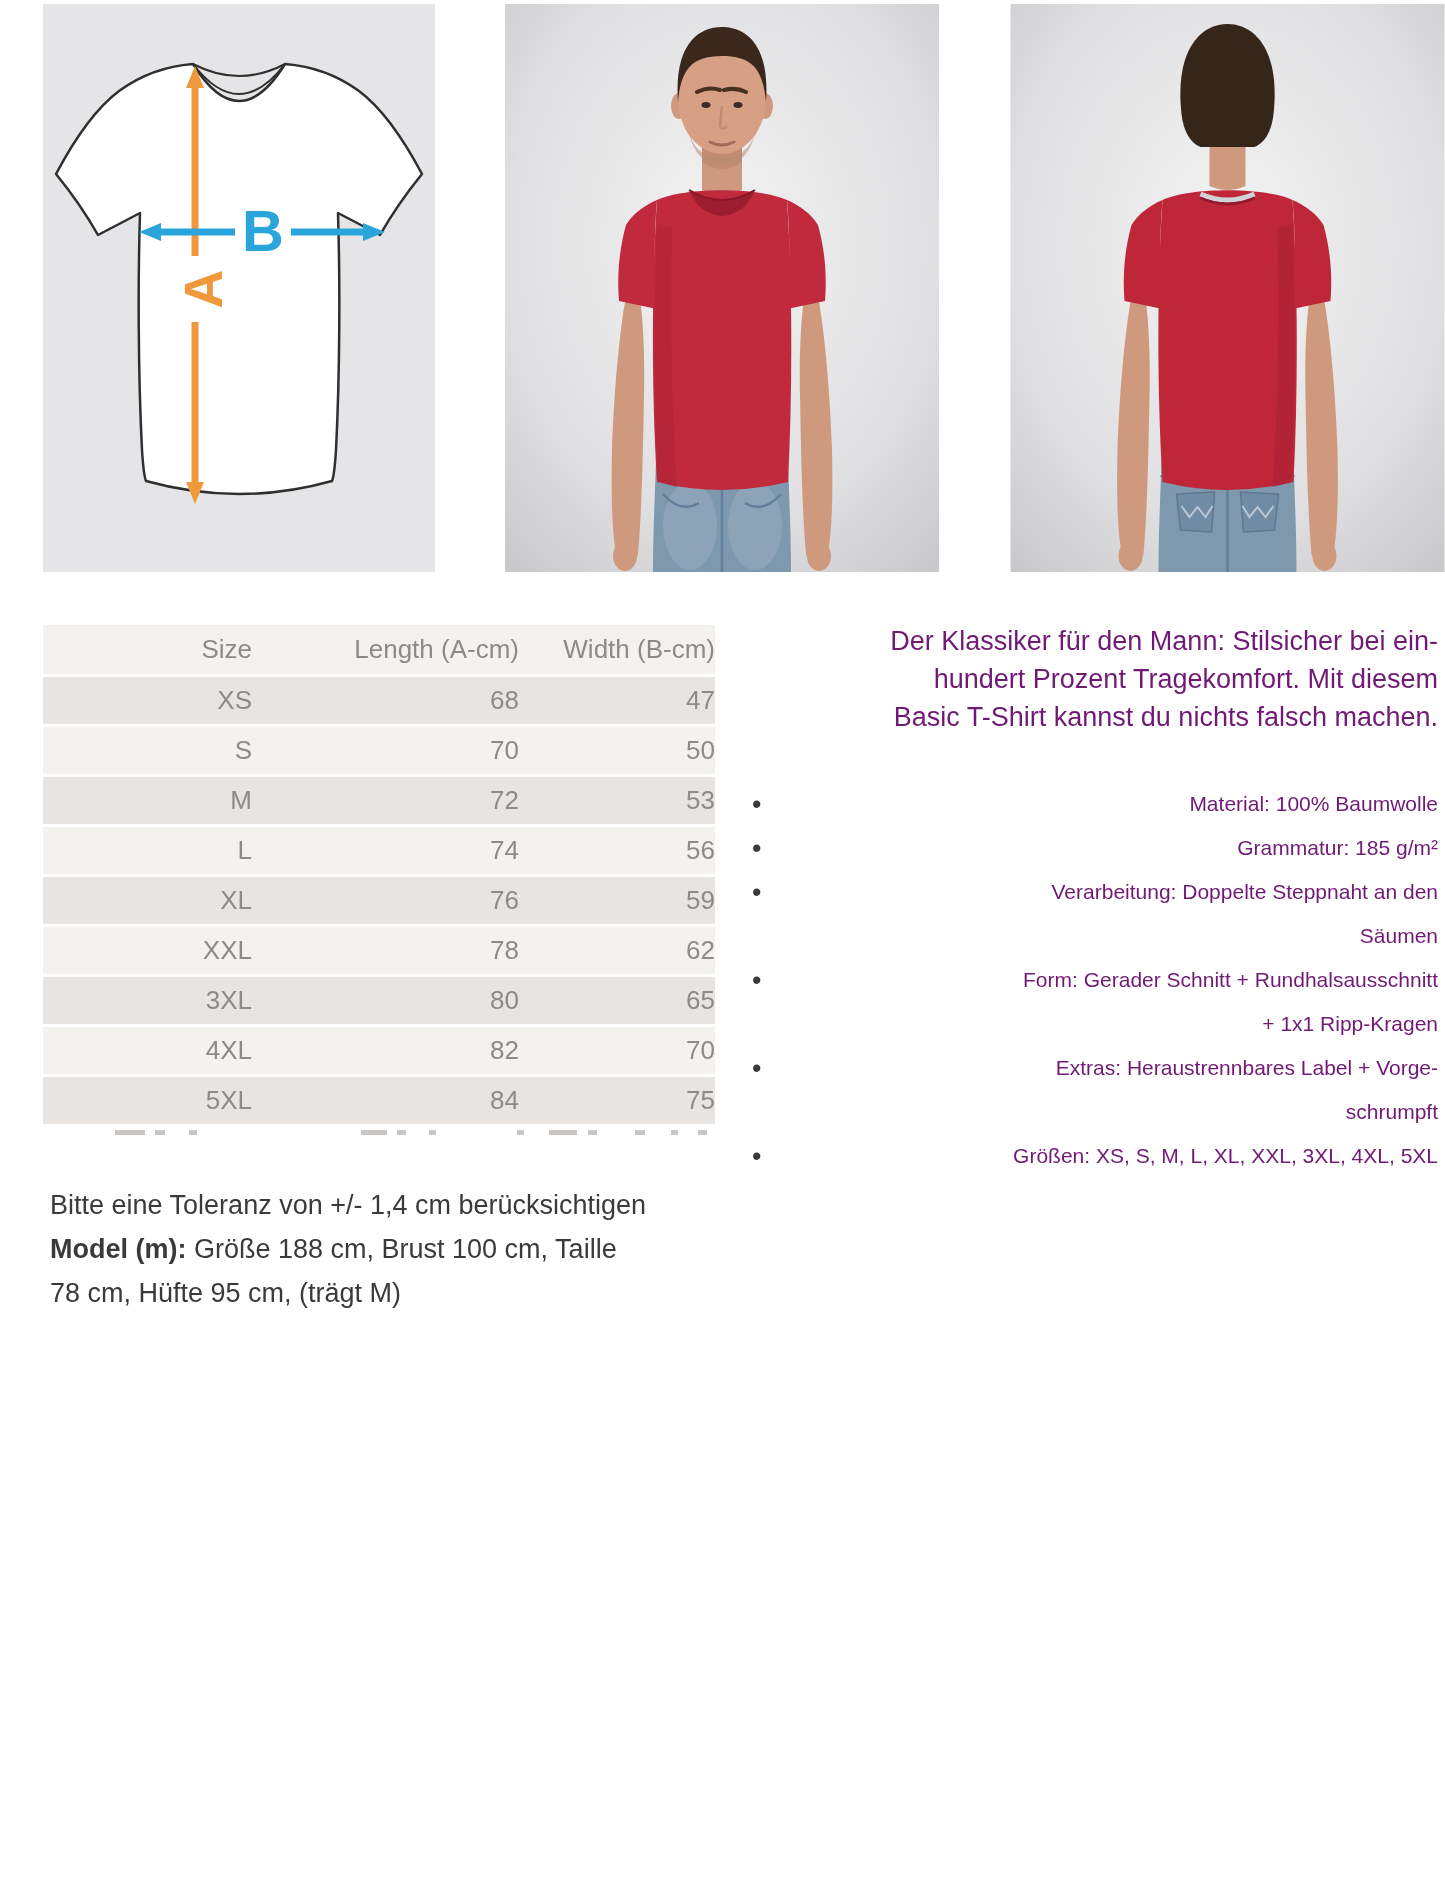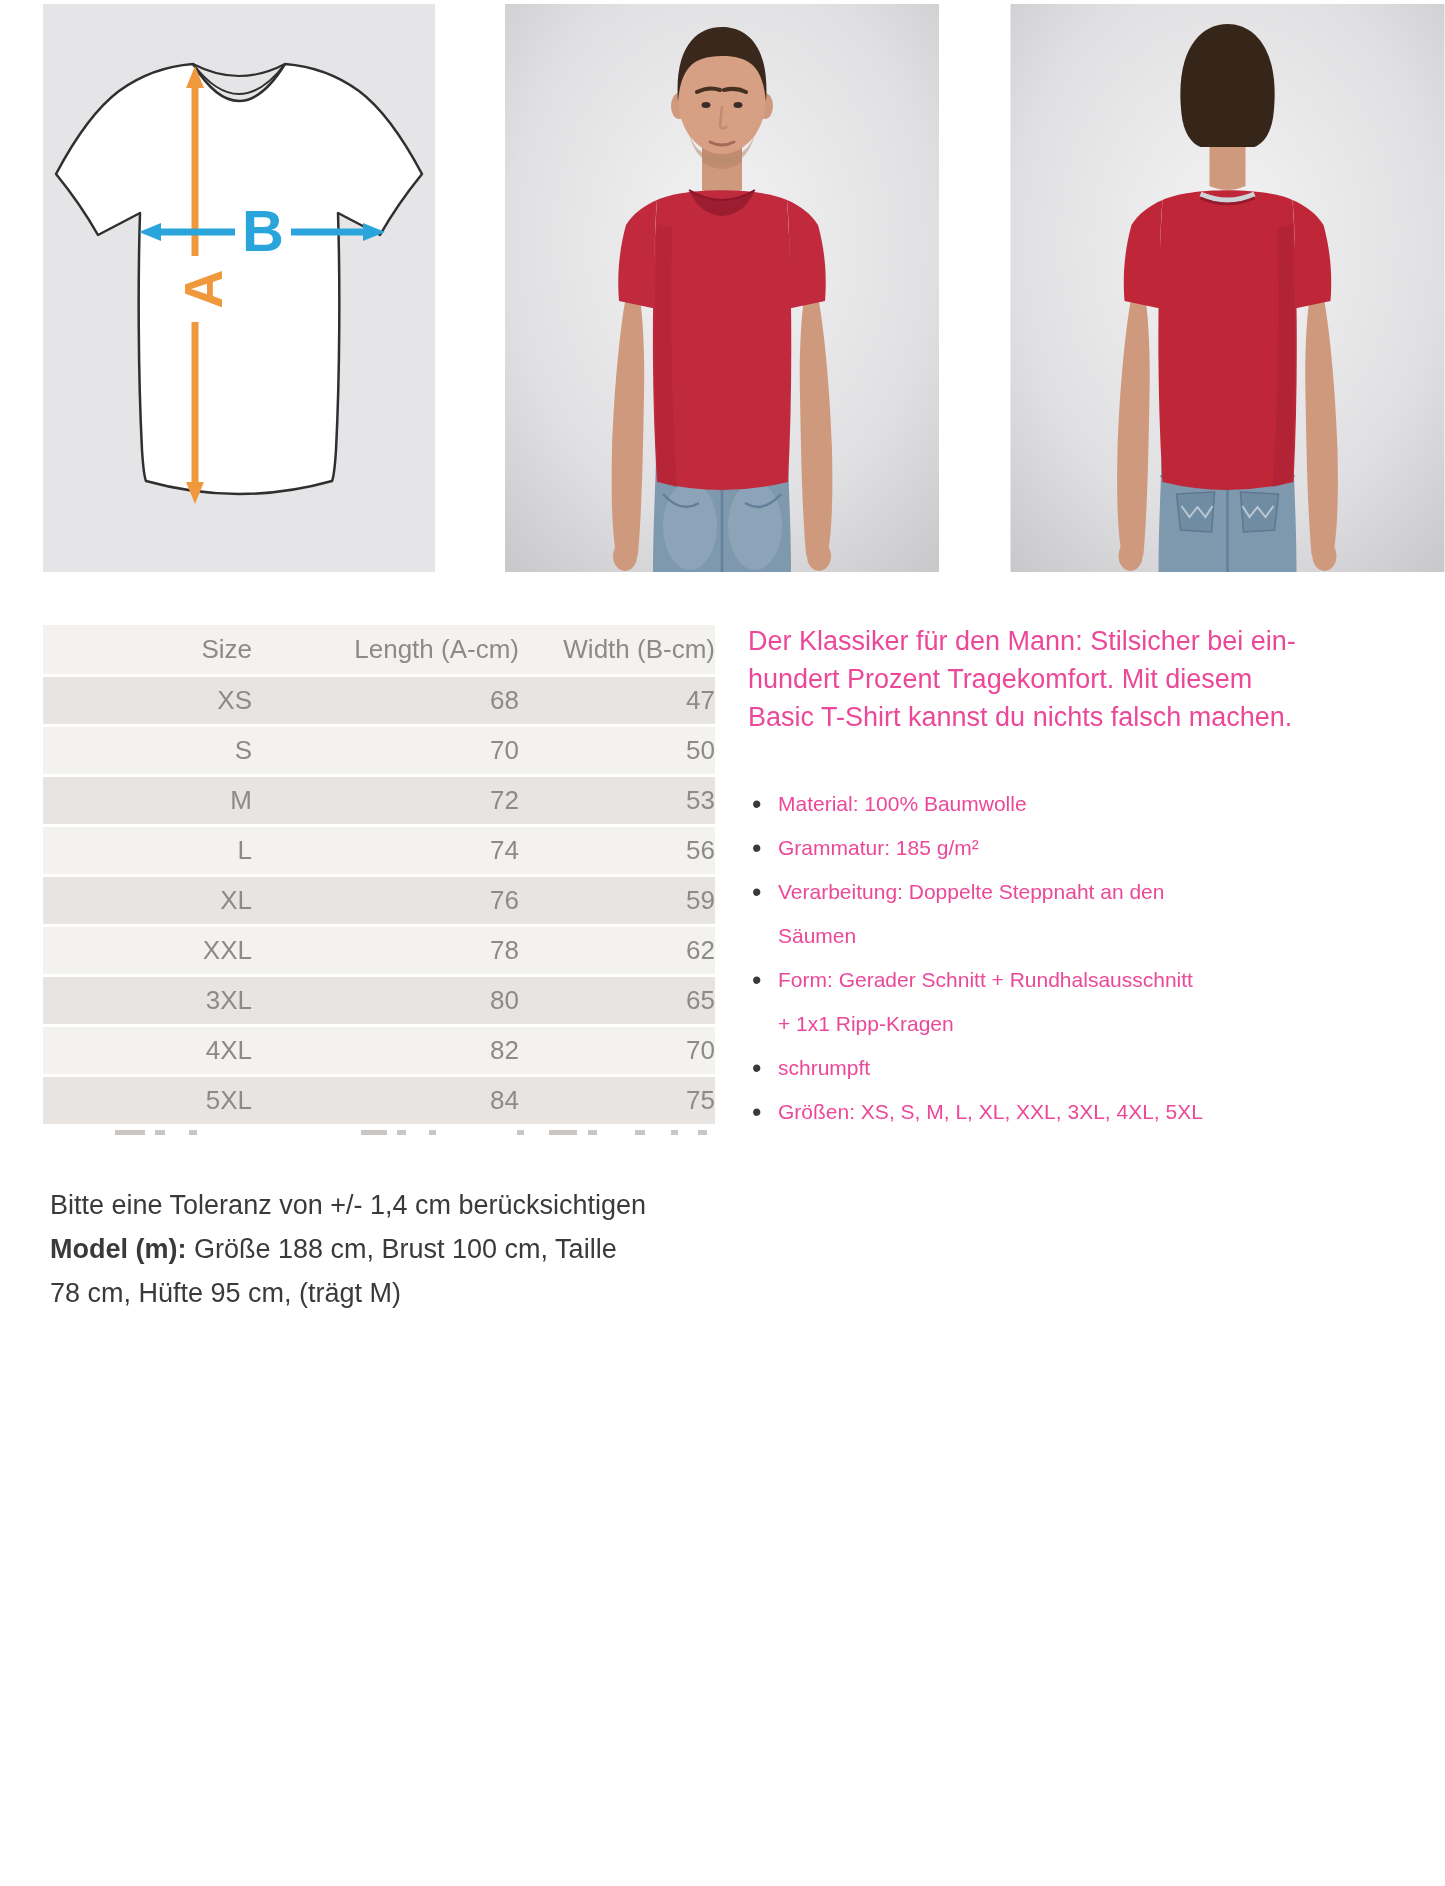--- a/index.html
+++ b/index.html
@@ -25,21 +25,21 @@
   table.size-table tbody tr:nth-child(even) td{background:#f4f2ef;}
   .c1{width:209px;padding-left:30px !important;}
   .c2{width:267px;margin-left:8px;}
   .c3{width:196px;}
 
   
   .clipped-strip{position:absolute;left:43px;top:1129px;width:672px;height:8px;overflow:hidden;}
   .clipped-strip i{position:absolute;top:1px;height:5px;background:#c9c6c3;display:block;}
 
   
-  .desc{position:absolute;left:748px;top:622px;width:690px;color:#ec4899;}
+  .desc{position:absolute;left:748px;top:622px;width:690px;color:#701a75;text-align:right;}
   .iline{display:block;line-height:38px;font-size:27px;white-space:nowrap;}
   ul.bullets{list-style:none;margin:46px 0 0 0;padding:0;}
   ul.bullets li{position:relative;padding-left:30px;}
   ul.bullets li::before{content:"\2022";position:absolute;left:4px;top:0;
         line-height:44px;font-size:27px;color:#3b3a38;}
   .bline{display:block;line-height:44px;font-size:21px;white-space:nowrap;}
 
   
   .notes{position:absolute;left:50px;top:1183px;width:660px;color:#3b3a38;}
   .nline{display:block;line-height:44px;font-size:27px;white-space:nowrap;}
@@ -282,20 +282,21 @@
       </li>
       <li>
         <span class="bline">Verarbeitung: Doppelte Steppnaht an den</span>
         <span class="bline">Säumen</span>
       </li>
       <li>
         <span class="bline">Form: Gerader Schnitt + Rundhalsausschnitt</span>
         <span class="bline">+ 1x1 Ripp-Kragen</span>
       </li>
       <li>
+        <span class="bline">Extras: Heraustrennbares Label + Vorge-</span>
         <span class="bline">schrumpft</span>
       </li>
       <li>
         <span class="bline">Größen: XS, S, M, L, XL, XXL, 3XL, 4XL, 5XL</span>
       </li>
     </ul>
   </div>
 
   <div class="notes">
     <span class="nline">Bitte eine Toleranz von +/- 1,4 cm berücksichtigen</span>

